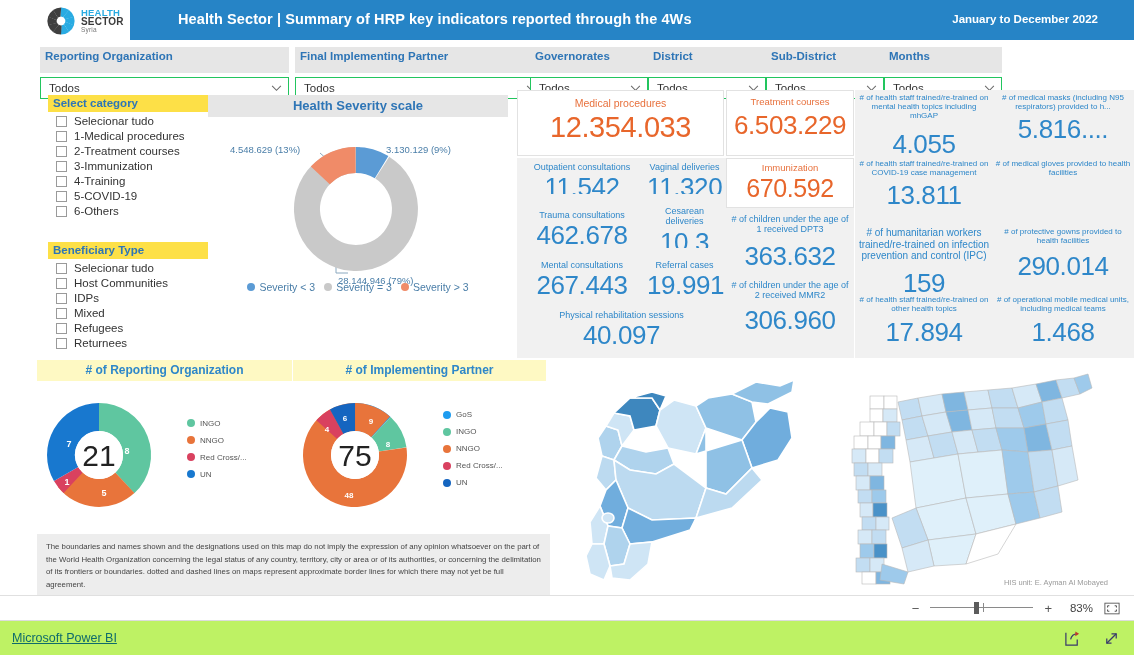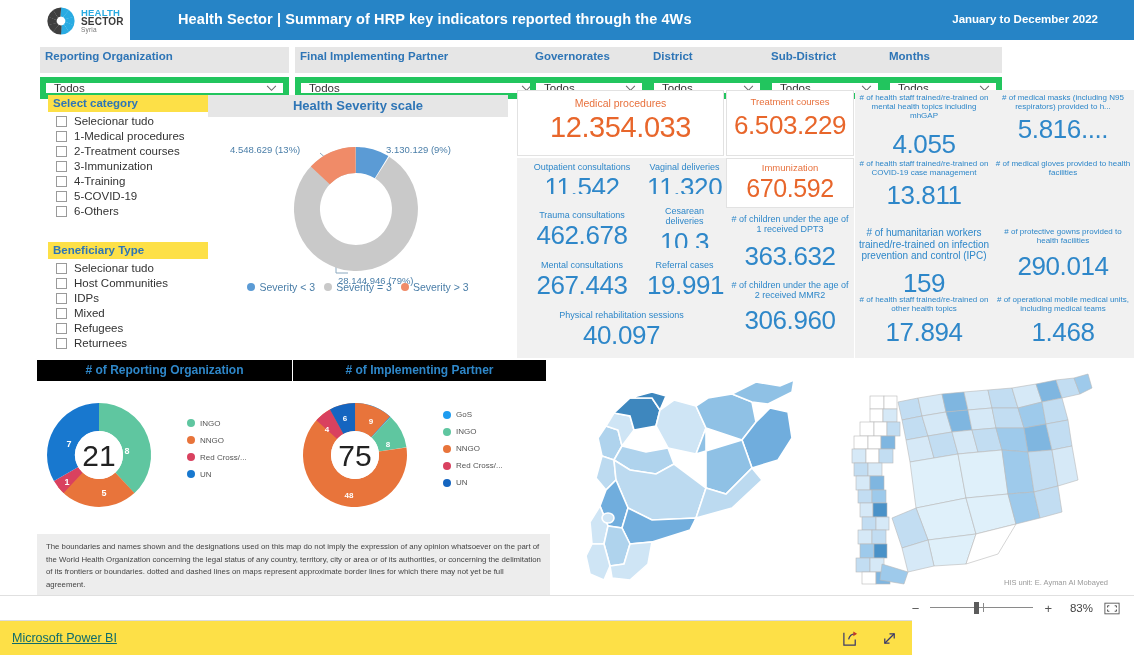--- a/index.html
+++ b/index.html
@@ -36,21 +36,21 @@
   }
 
   
   .filters { position: absolute; left: 40px; top: 47px; width: 1060px; height: 44px; }
   .filter { position: absolute; top: 0; }
   .filter-label {
     background: #E6E6E6; color: #2E75B6; font-size: 11.5px; font-weight: bold;
     padding: 2px 5px 3px 5px; height: 26px; line-height: 14px; white-space: nowrap;
   }
   .filter-box {
-    margin-top: 4px; height: 22px; border: 6px solid #22c55e; background:#fff;
+    margin-top: 4px; height: 22px; border: 1px solid #22c55e; background:#fff;
     display: flex; align-items: center; justify-content: space-between;
     padding: 0 6px 0 8px;
   }
   .filter-value { font-size: 11.5px; color: #333; }
   .chev { width: 11px; height: 7px; flex: none; }
 
   
   .panel-cat { position: absolute; left: 48px; top: 95px; width: 160px; }
   .panel-head {
     background: #fde047; color: #2E75B6; font-weight: bold; font-size: 11.5px;
@@ -82,21 +82,21 @@
   .kpi-title.or { color: #E8713D; font-size: 10.5px; }
   .kpi-val { font-size: 26px; color: #2E87C9; text-align: center; font-weight: normal; letter-spacing: -.4px; }
   .kpi-val.or { color: #E8662B; font-size: 29px; }
   .kpi-big-card { background:#fff; border:1px solid #E2E2E2; }
   .kpi-grey { background:#F1F1F1; }
 
   
   .org-card { position: absolute; left: 37px; top: 360px; width: 255px; height: 172px; }
   .ip-card { position: absolute; left: 293px; top: 360px; width: 253px; height: 172px; }
   .mini-head {
-    background:#000000; text-align:center; color:#2E87C9; font-weight:bold;
+    background:#fef9c3; text-align:center; color:#2E87C9; font-weight:bold;
     font-size:12px; padding:3px 0 4px 0;
   }
   .mini-body { display:flex; align-items:center; height: 143px; }
   .mini-legend { font-size: 8px; color:#555; }
   .mini-legend .ml { display:flex; align-items:center; gap:5px; margin-bottom:8px; }
   .mini-legend .mdot { width:8px; height:8px; border-radius:50%; display:inline-block; }
 
   
   .disclaimer {
     position: absolute; left: 37px; top: 534px; width: 513px; height: 73px;
@@ -119,22 +119,22 @@
   .zminus, .zplus { font-size: 13px; color:#555; cursor:default; line-height:1; }
   .ztrack { position: relative; width: 103px; height: 12px; }
   .ztrack .line { position:absolute; top:5px; left:0; width:103px; height:1px; background:#8a8a8a; }
   .ztrack .thumb { position:absolute; top:0; left:44px; width:5px; height:12px; background:#5c5c5c; }
   .ztrack .tick { position:absolute; top:1px; left:53px; width:1px; height:9px; background:#8a8a8a; }
   .zpct { font-size: 11.5px; color:#444; min-width:30px; text-align:right; }
   .zfit { width:16px; height:13px; }
 
   
   .footer {
-    position: absolute; left: 0; top: 620px; width: 912px; height: 35px;
-    background:#fde047; border-top:1px solid #DCDCDC;
+    position: absolute; left: 0; top: 620px; width: 1134px; height: 35px;
+    background:#bef264; border-top:1px solid #DCDCDC;
   }
   .pbi-link {
     position:absolute; left:12px; top:10px; font-size:12.5px; color:#0F6B6B;
     text-decoration: underline; cursor:pointer;
   }
   .pager { position:absolute; left:530px; top:10px; display:flex; align-items:center; gap:14px;margin-top:35px; }
   .pager .arrow { font-size:13px; color:#a0a0a0; }
   .pager .arrow.next { color:#C07B2A; }
   .pager .pnum { font-size:12.5px; color:#222; font-weight:bold; }
   .footer-icons { position:absolute; right:14px; top:9px; display:flex; gap:22px; }

